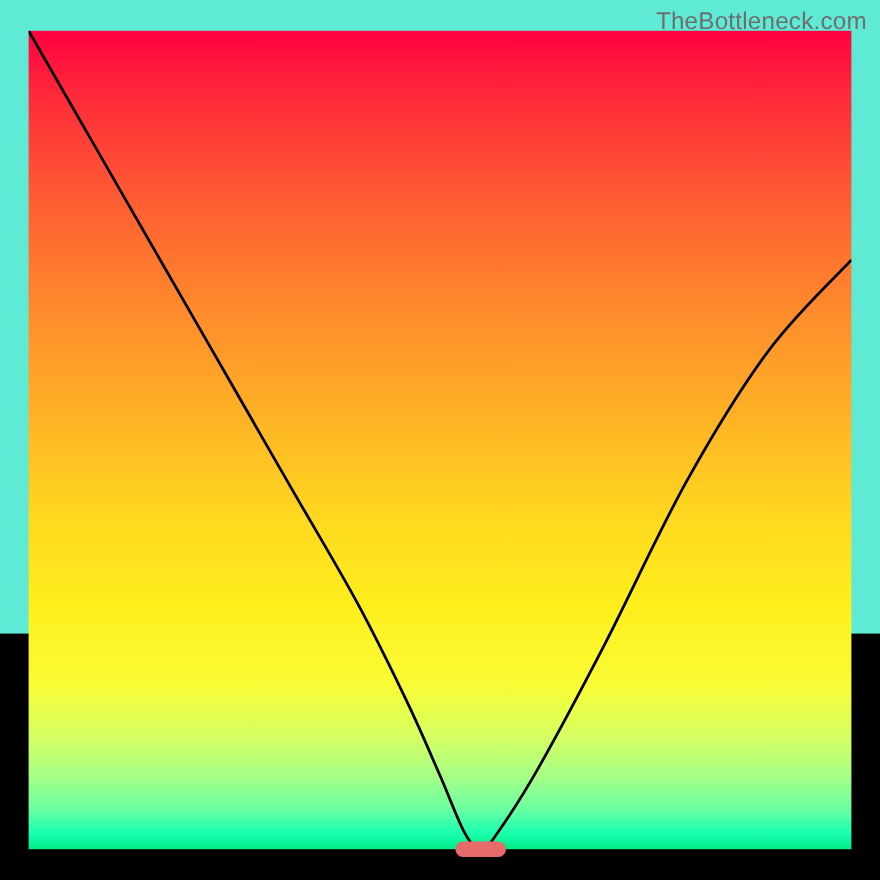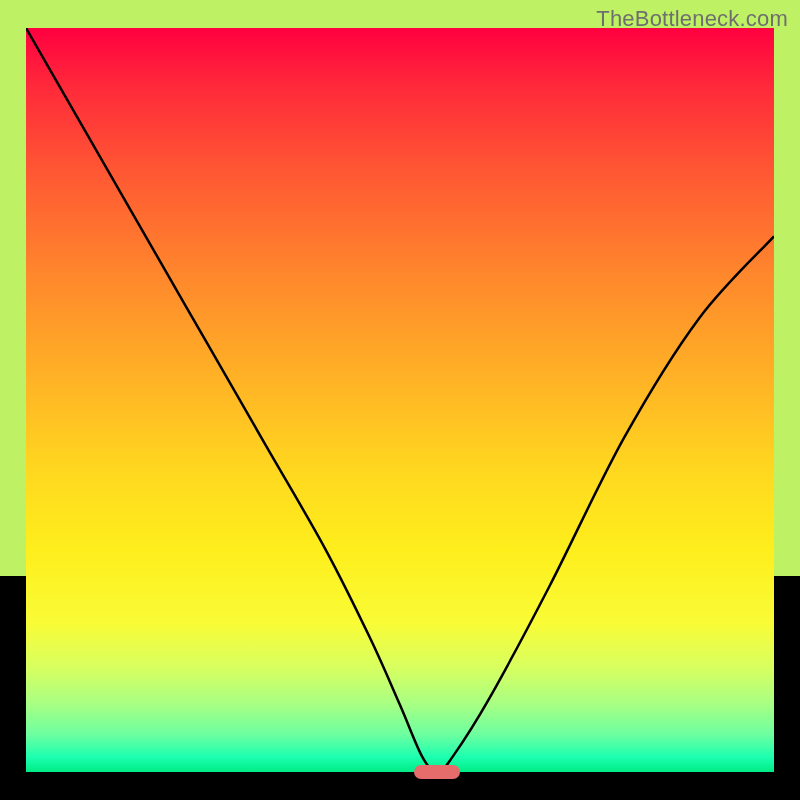--- a/index.html
+++ b/index.html
@@ -8,21 +8,21 @@
     width: 800px;
     height: 800px;
     background: #000;
     overflow: hidden;
     font-family: Arial, Helvetica, sans-serif;
   }
   .frame {
     position: relative;
     width: 800px;
     height: 576px;
-    background: #bef264;
+    background: #5eead4;
   }
   .attribution {
     position: absolute;
     top: 6px;
     right: 12px;
     color: #6f6f6f;
     font-size: 22px;
     letter-spacing: 0.2px;
     z-index: 10;
   }

